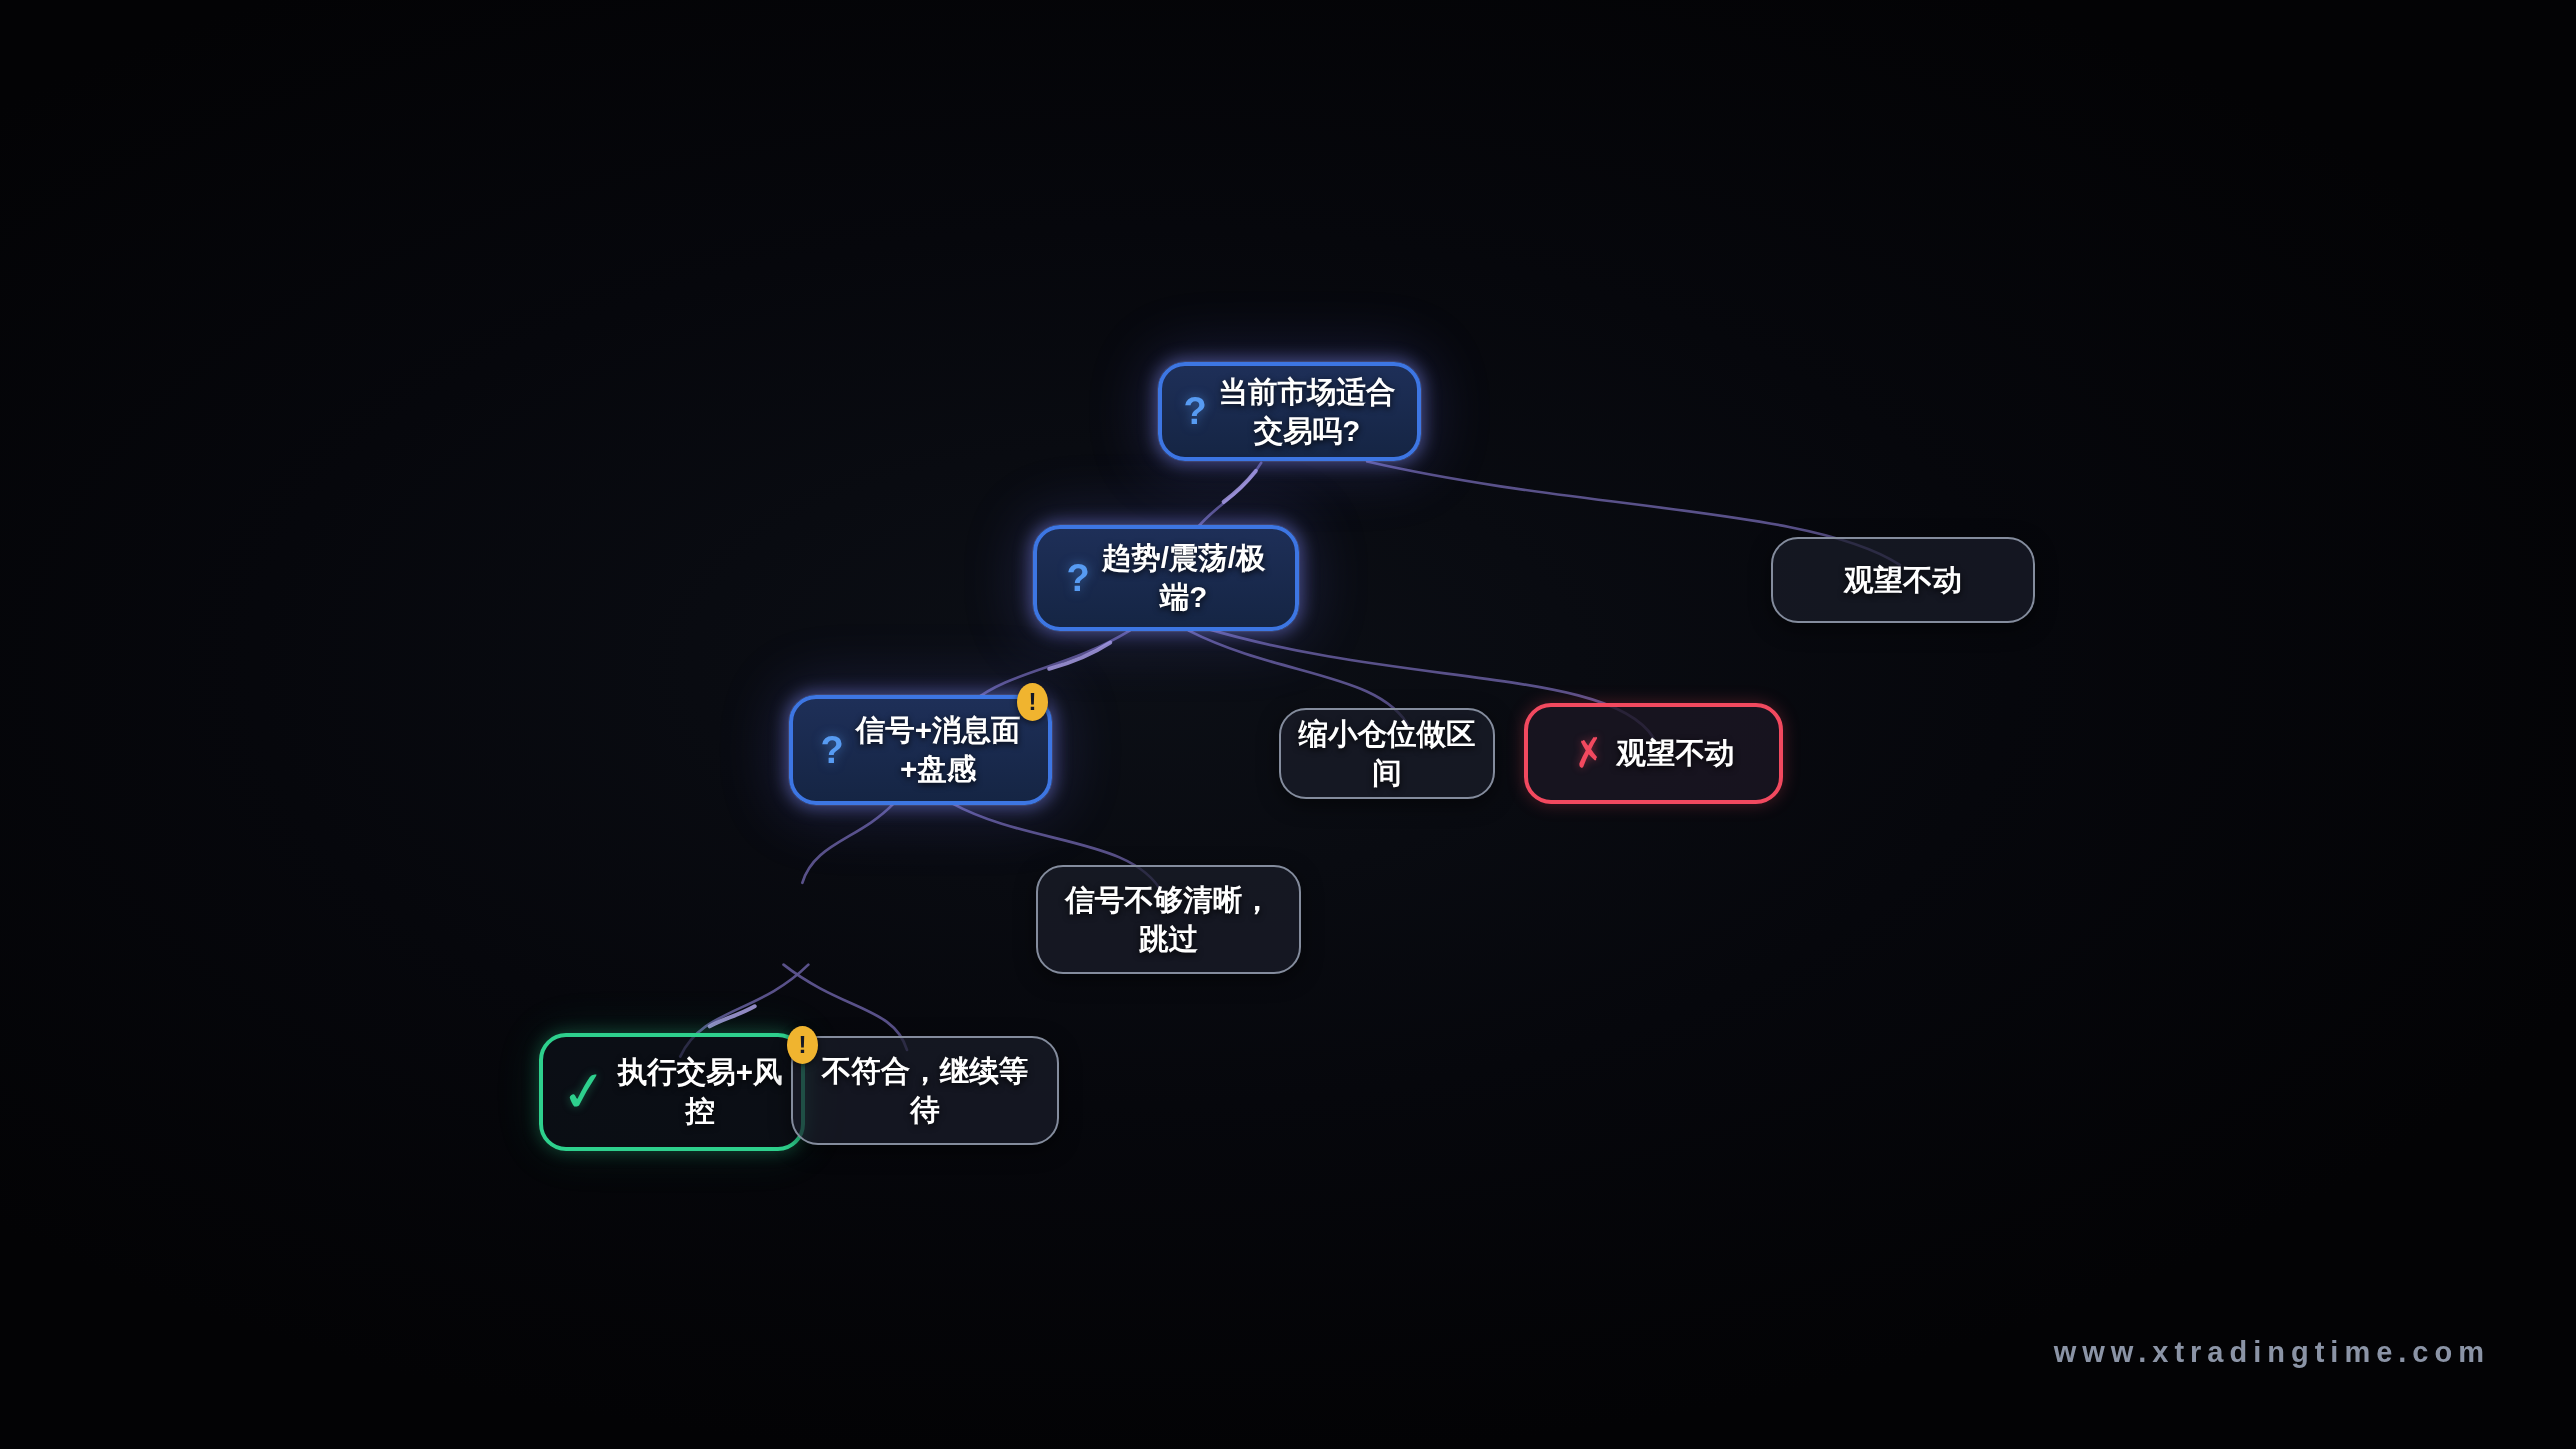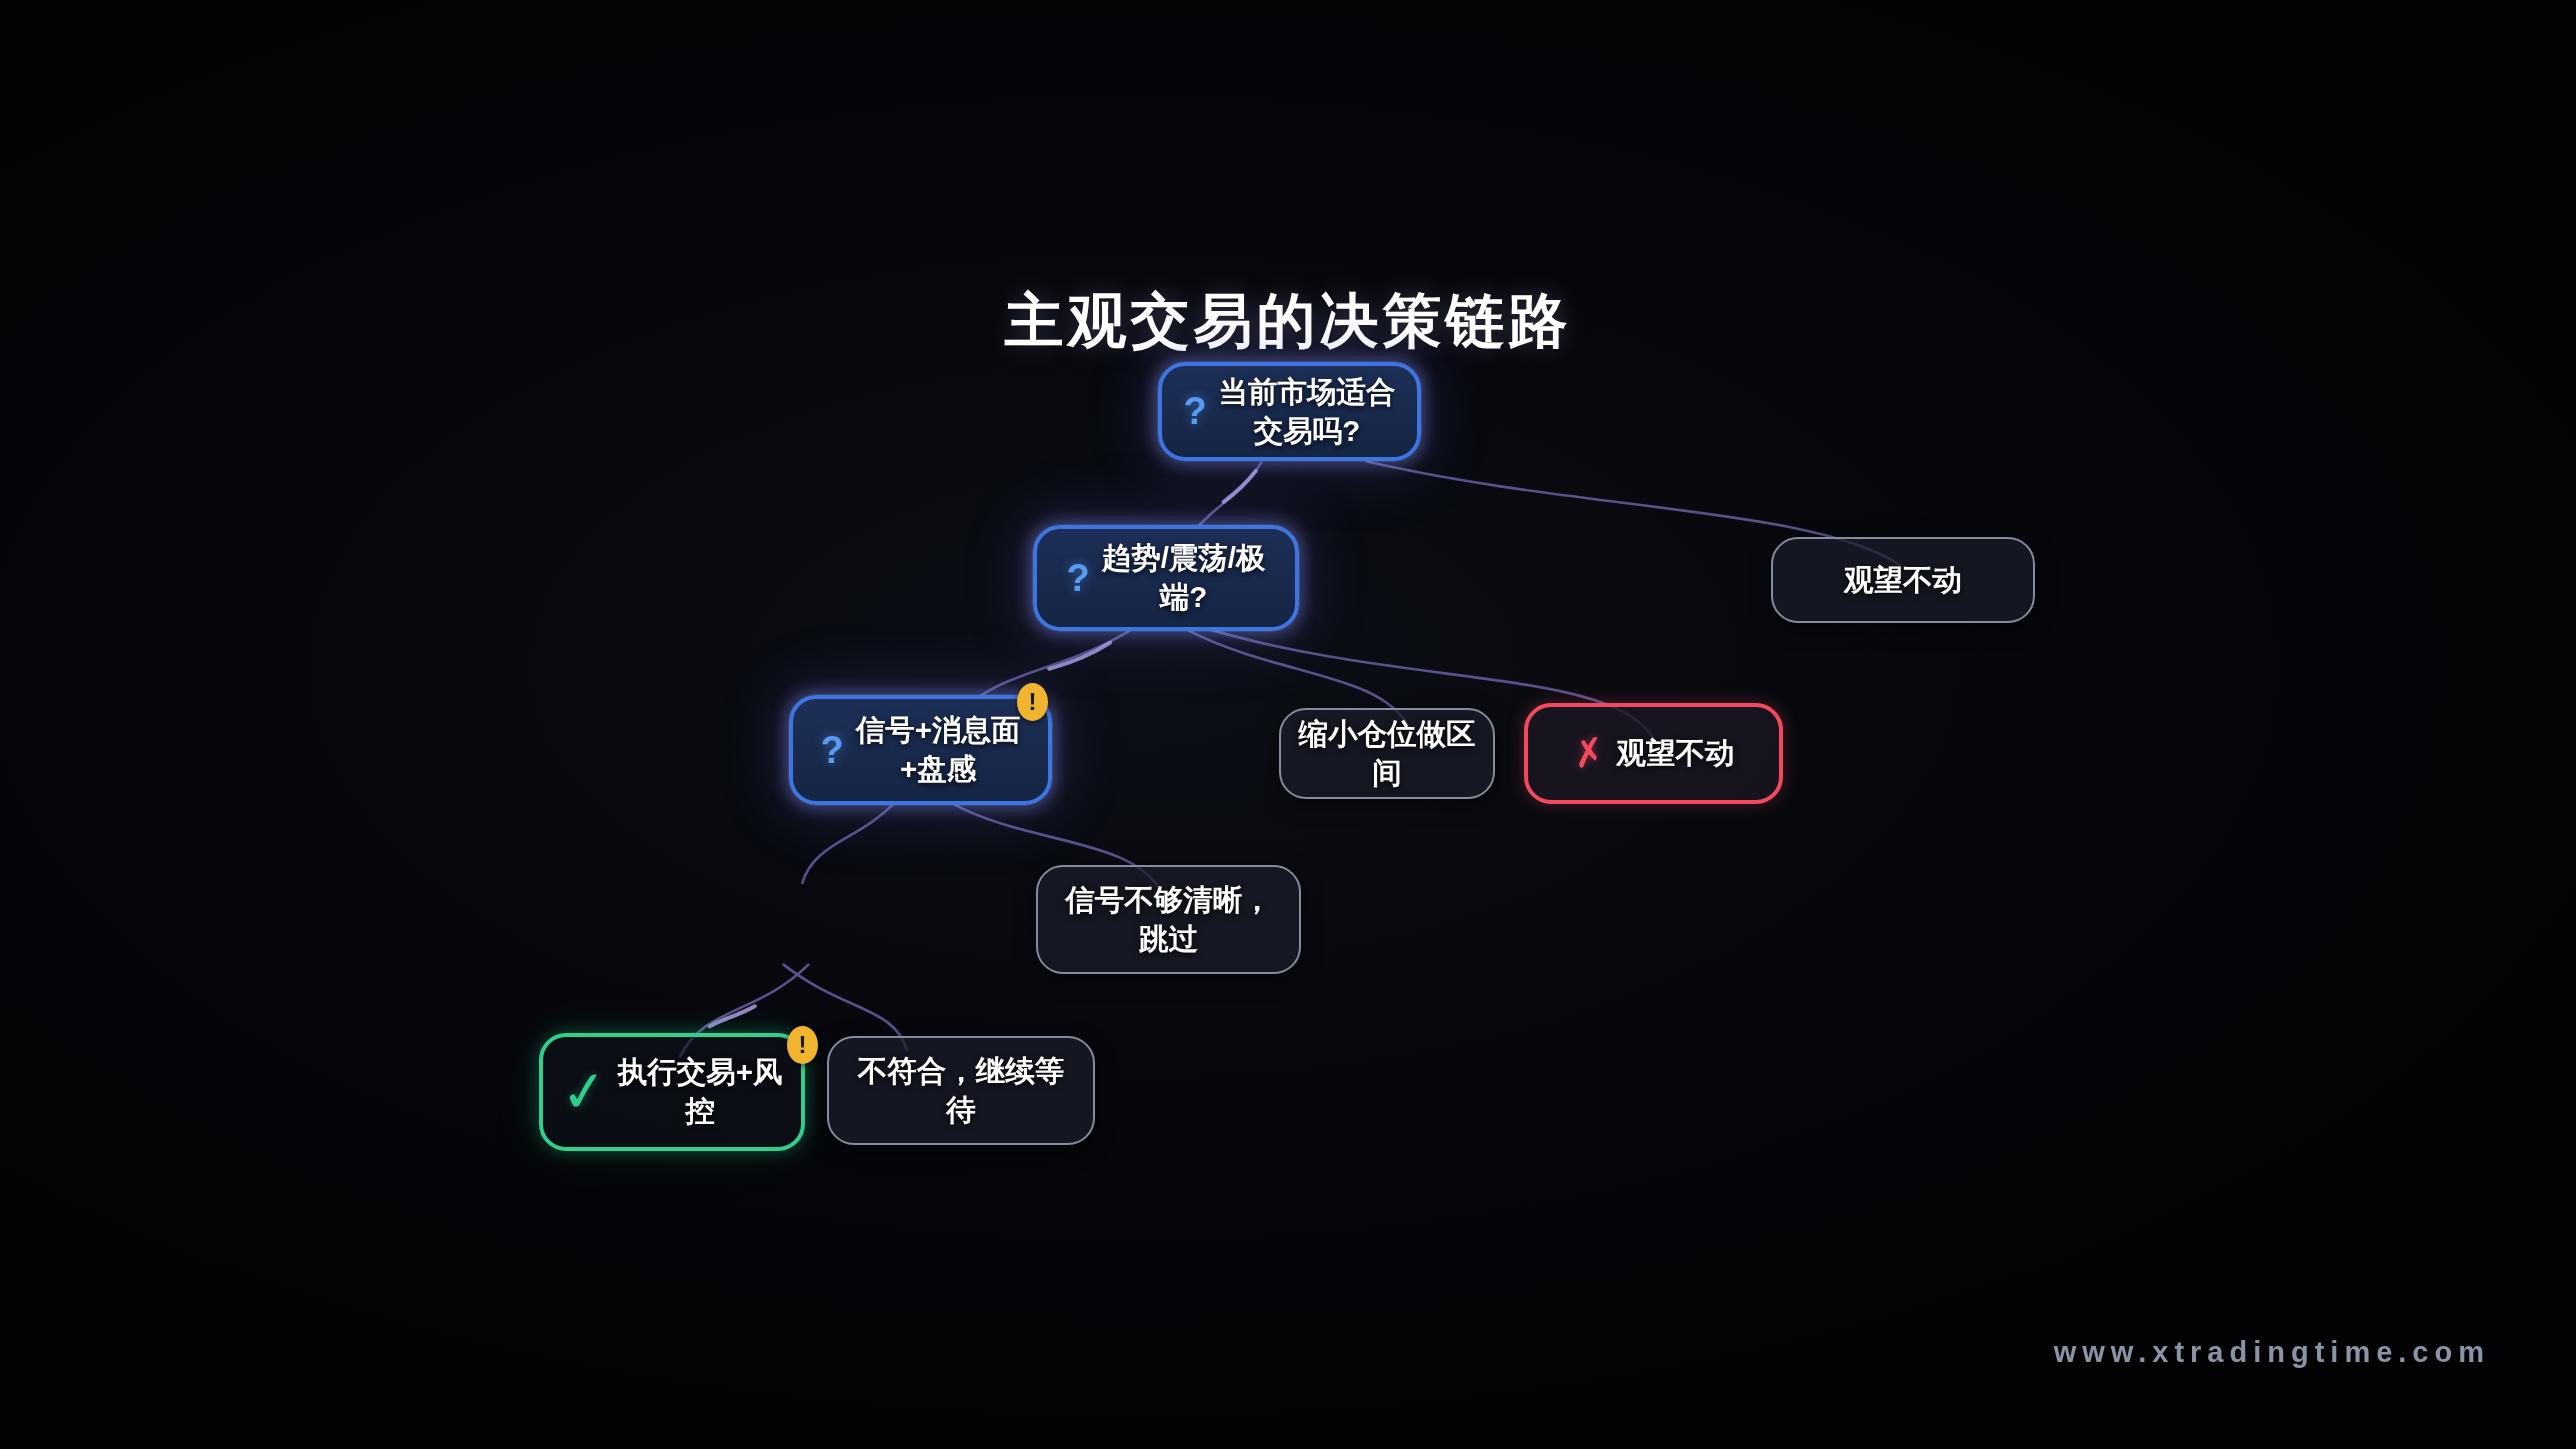--- a/index.html
+++ b/index.html
@@ -83,21 +83,20 @@
     <path class="edge" d="M 1795 936 C 2090 1024, 2400 996, 2465 1100"></path>
     <path class="edge" d="M 1332 1198 C 1280 1252, 1214 1256, 1196 1316"></path>
     <path class="edge" d="M 1420 1198 C 1534 1260, 1690 1248, 1733 1332"></path>
     <path class="edge" d="M 1205 1438 C 1130 1512, 1048 1502, 1014 1575"></path>
     <path class="edge" d="M 1168 1438 C 1258 1508, 1332 1500, 1352 1565"></path>
     <path class="edge-hi" d="M 1872 702 C 1856 722, 1840 736, 1824 748"></path>
     <path class="edge-hi" d="M 1655 958 C 1624 978, 1594 989, 1564 997"></path>
     <path class="edge-hi" d="M 1125 1500 C 1100 1514, 1077 1519, 1058 1530"></path>
   </svg>
 
-  <div class="page-title">主观交易的决策链路</div>
 
   <div class="node blue" style="left:1158px;top:362px;width:263px;height:99px;">
     <span class="icon-q">?</span>
     <div class="label">
       <span>当前市场适合</span><br>
       <span>交易吗?</span>
     </div>
   </div>
 
   <div class="node blue" style="left:1033px;top:525px;width:266px;height:106px;">
@@ -144,21 +143,21 @@
   </div>
 
   <div class="node green" style="left:539px;top:1033px;width:266px;height:118px;">
     <span class="icon-check">✓</span>
     <div class="label">
       <span>执行交易+风</span><br>
       <span>控</span>
     </div>
   </div>
 
-  <div class="node grey" style="left:791px;top:1036px;width:268px;height:109px;margin-left:36px;">
+  <div class="node grey" style="left:791px;top:1036px;width:268px;height:109px;">
     <div class="label">
       <span>不符合，继续等</span><br>
       <span>待</span>
     </div>
   </div>
 
   <div class="badge" style="left:1017px;top:683px;">!</div>
   <div class="badge" style="left:787px;top:1026px;">!</div>
 
   <div class="watermark">www.xtradingtime.com</div>

